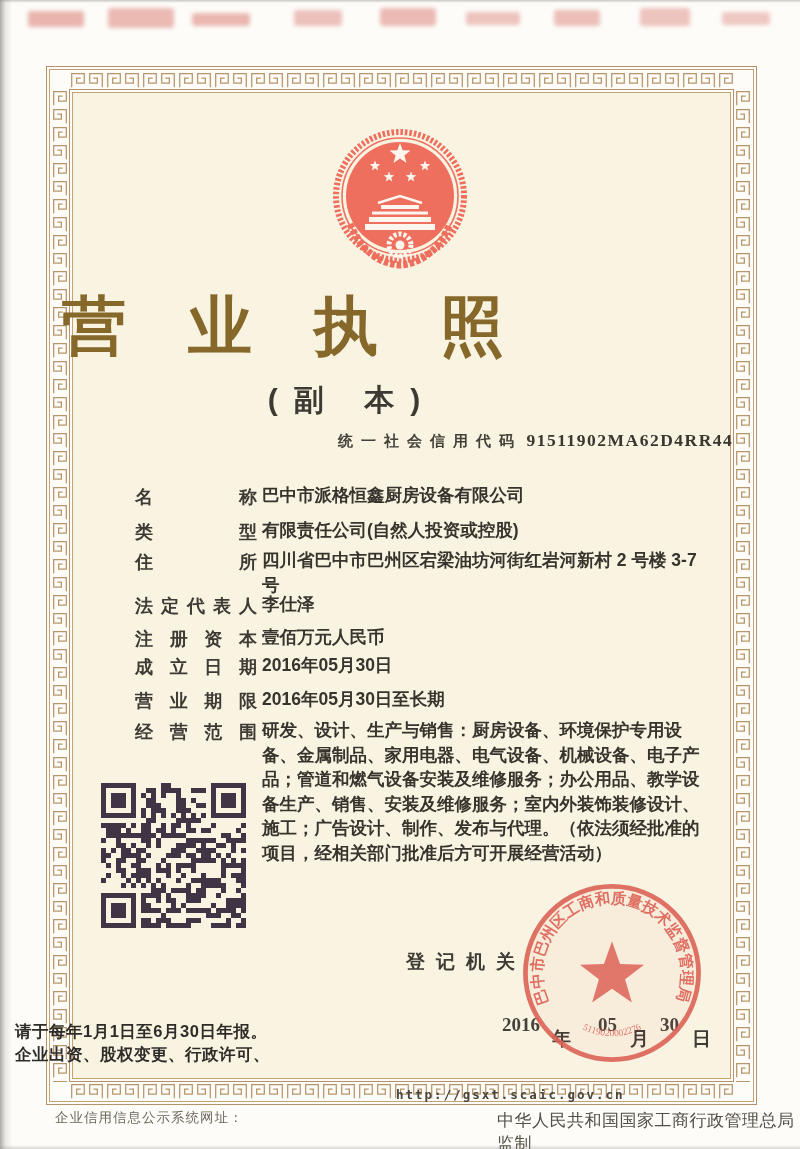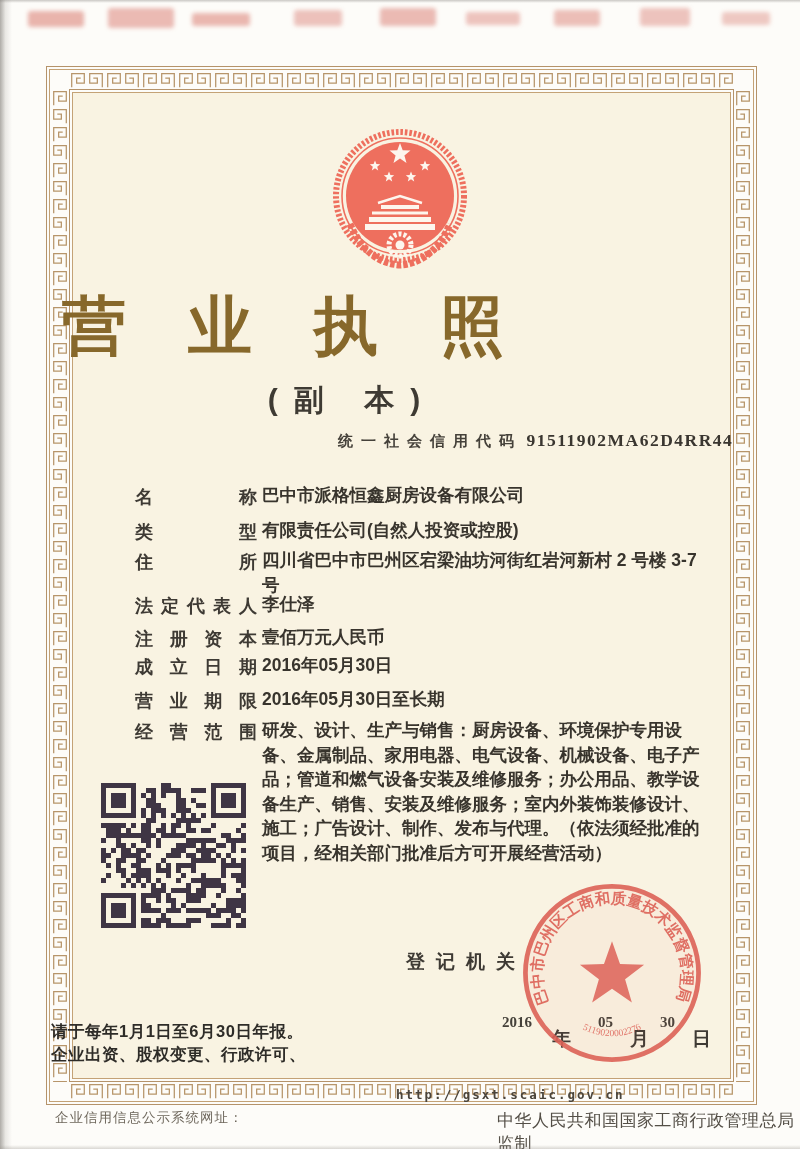--- a/index.html
+++ b/index.html
@@ -45,25 +45,25 @@
      color:#e63a2c;white-space:nowrap;letter-spacing:0.5px;}
   
   .qr{position:absolute;left:94px;top:776px;z-index:2;}
   
   .reg-label{position:absolute;left:374px;top:949px;z-index:2;font-size:19px;font-weight:600;
      color:#3e3a34;letter-spacing:11px;white-space:nowrap;margin-left:32px;}
   
   .seal{position:absolute;left:517px;top:878px;z-index:6;pointer-events:none;}
   
   .date-row{position:absolute;left:495px;top:1010px;width:230px;height:40px;z-index:4;}
-  .date-num{position:absolute;font-family:"Liberation Serif",serif;font-size:15px;font-weight:600;color:#45413a;}
+  .date-num{position:absolute;font-family:"Liberation Serif",serif;font-size:19px;font-weight:600;color:#45413a;}
   .date-unit{position:absolute;font-size:19px;font-weight:600;color:#3e3a34;}
   
   .notice{position:absolute;left:15px;top:1020px;z-index:7;font-size:16.5px;font-weight:700;
-     color:#2e2c28;line-height:22.6px;letter-spacing:0.5px;margin-left:36px;}
+     color:#2e2c28;line-height:22.6px;letter-spacing:0.5px;}
   .site-url{position:absolute;left:396px;top:1087px;z-index:7;font-family:"DejaVu Sans Mono",monospace;
      font-size:12.5px;font-weight:bold;color:#4a443b;letter-spacing:2px;}
   .site-label{position:absolute;left:55px;top:1109px;z-index:7;font-family:"Liberation Serif",serif;
      font-size:13.5px;color:#6e675c;letter-spacing:1px;}
   .publisher{position:absolute;left:497px;top:1109px;z-index:7;font-family:Liberation Serif, serif;
      font-size:17px;color:#544f47;letter-spacing:0.5px;}
 </style>
 </head>
 <body>
 

